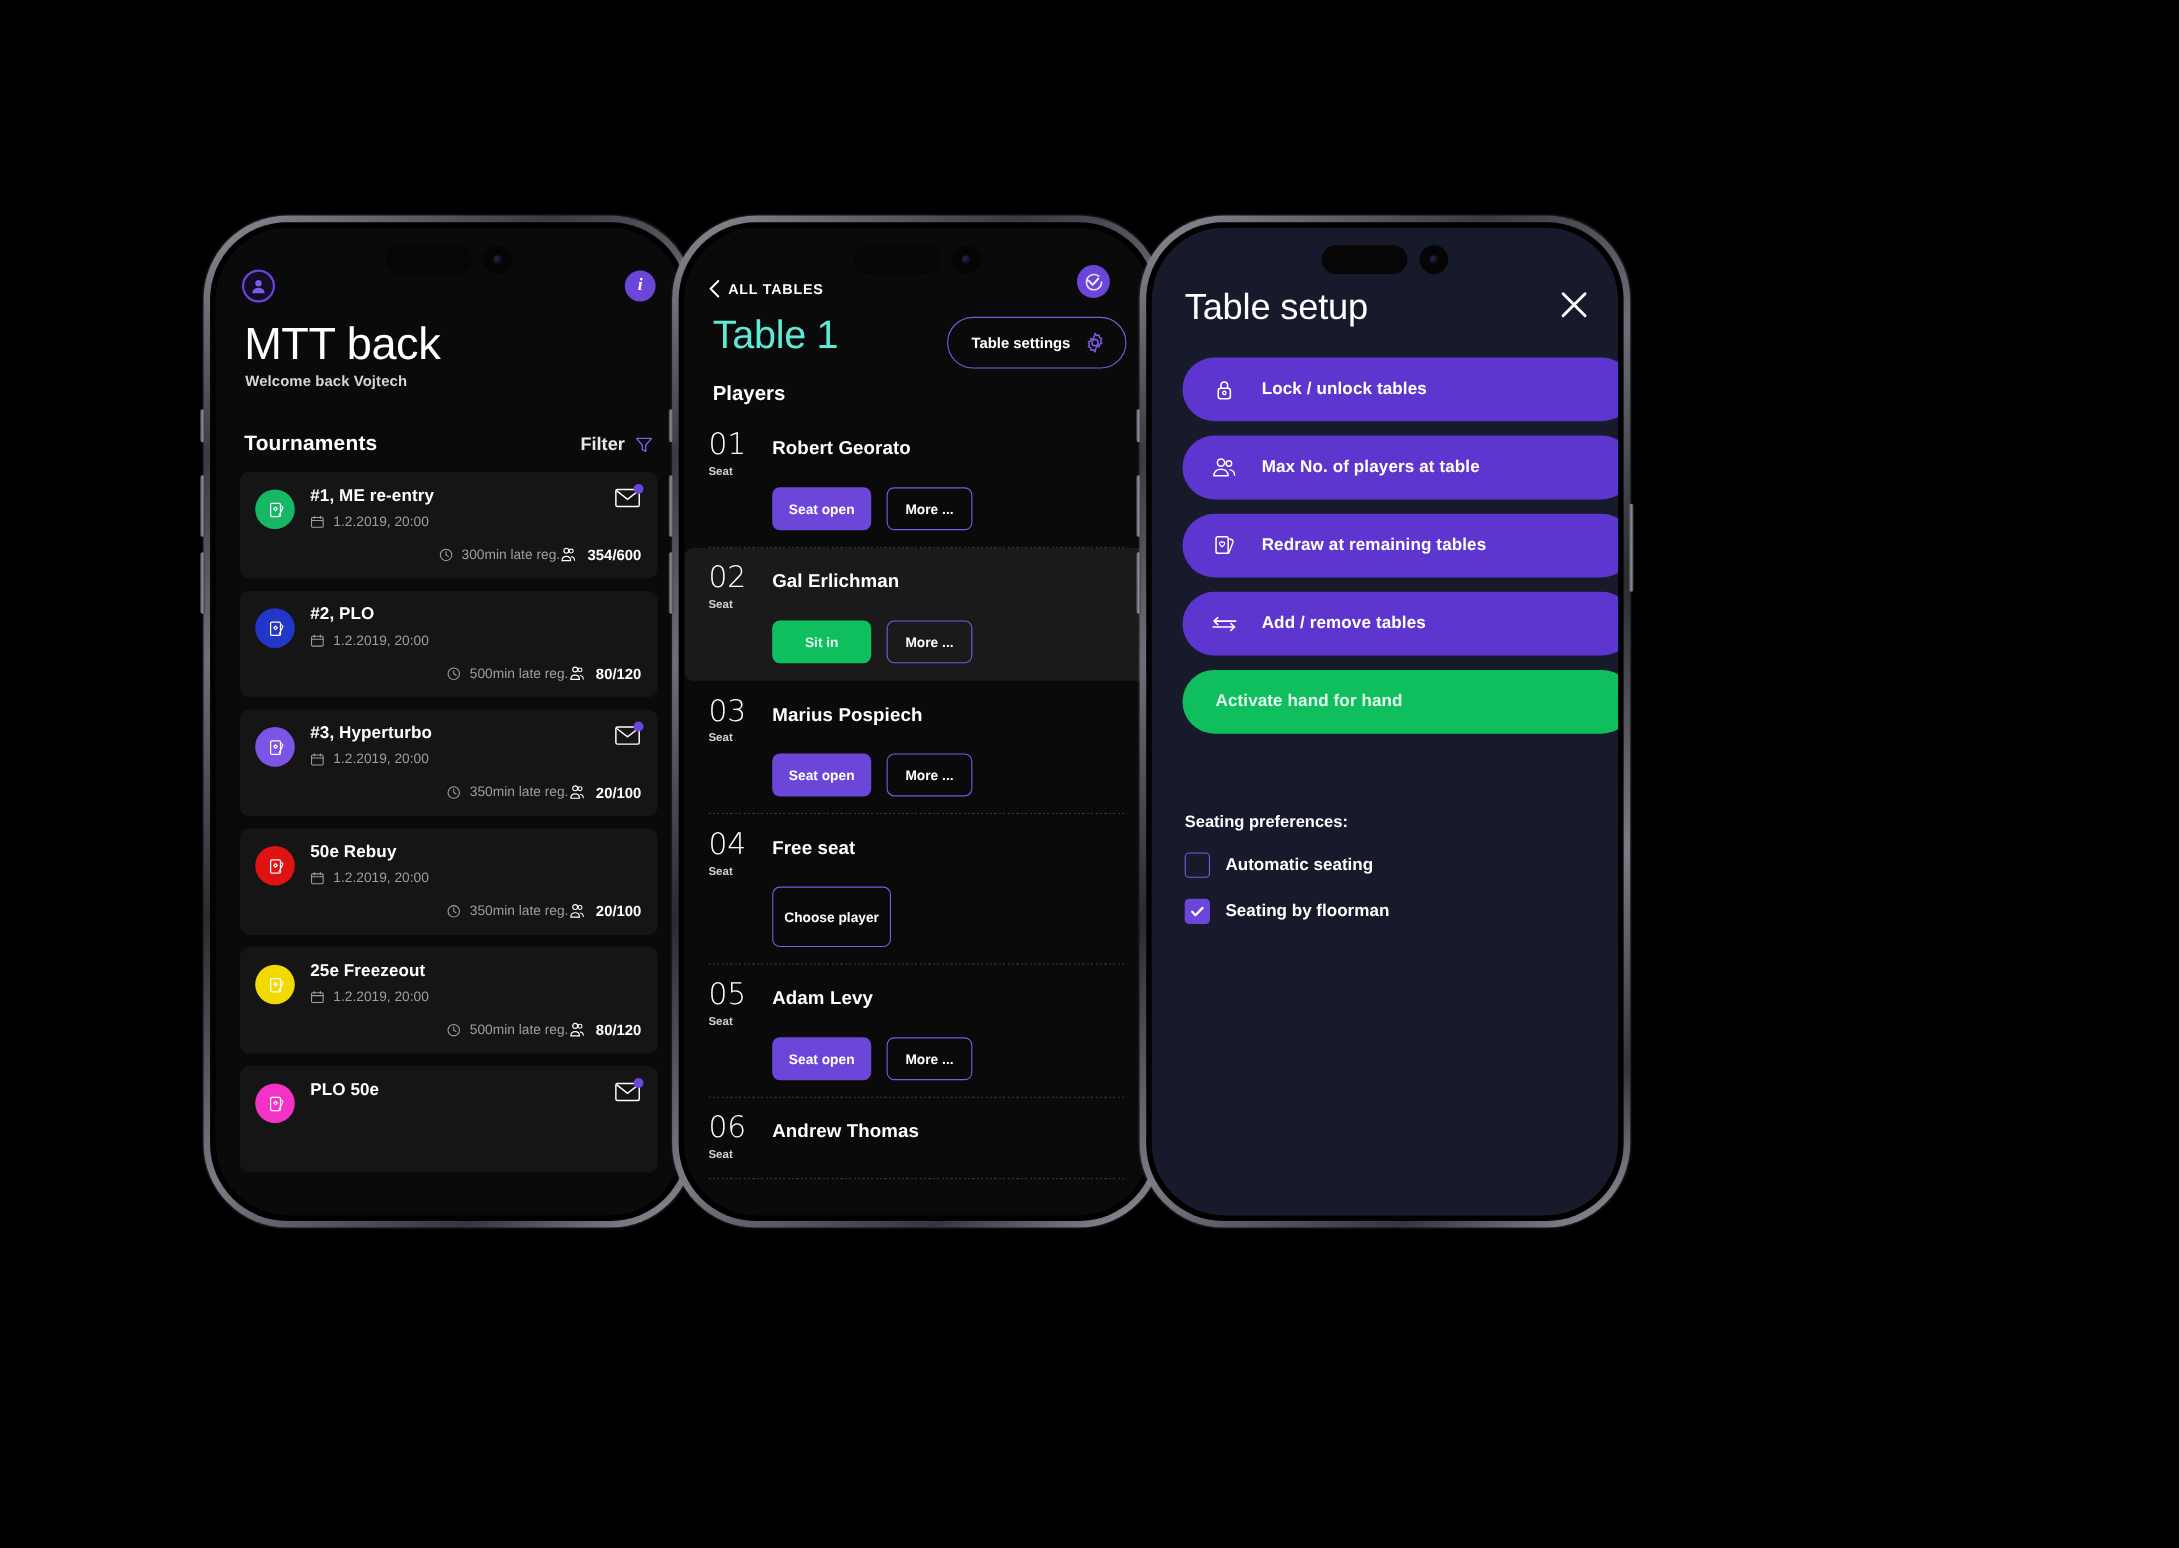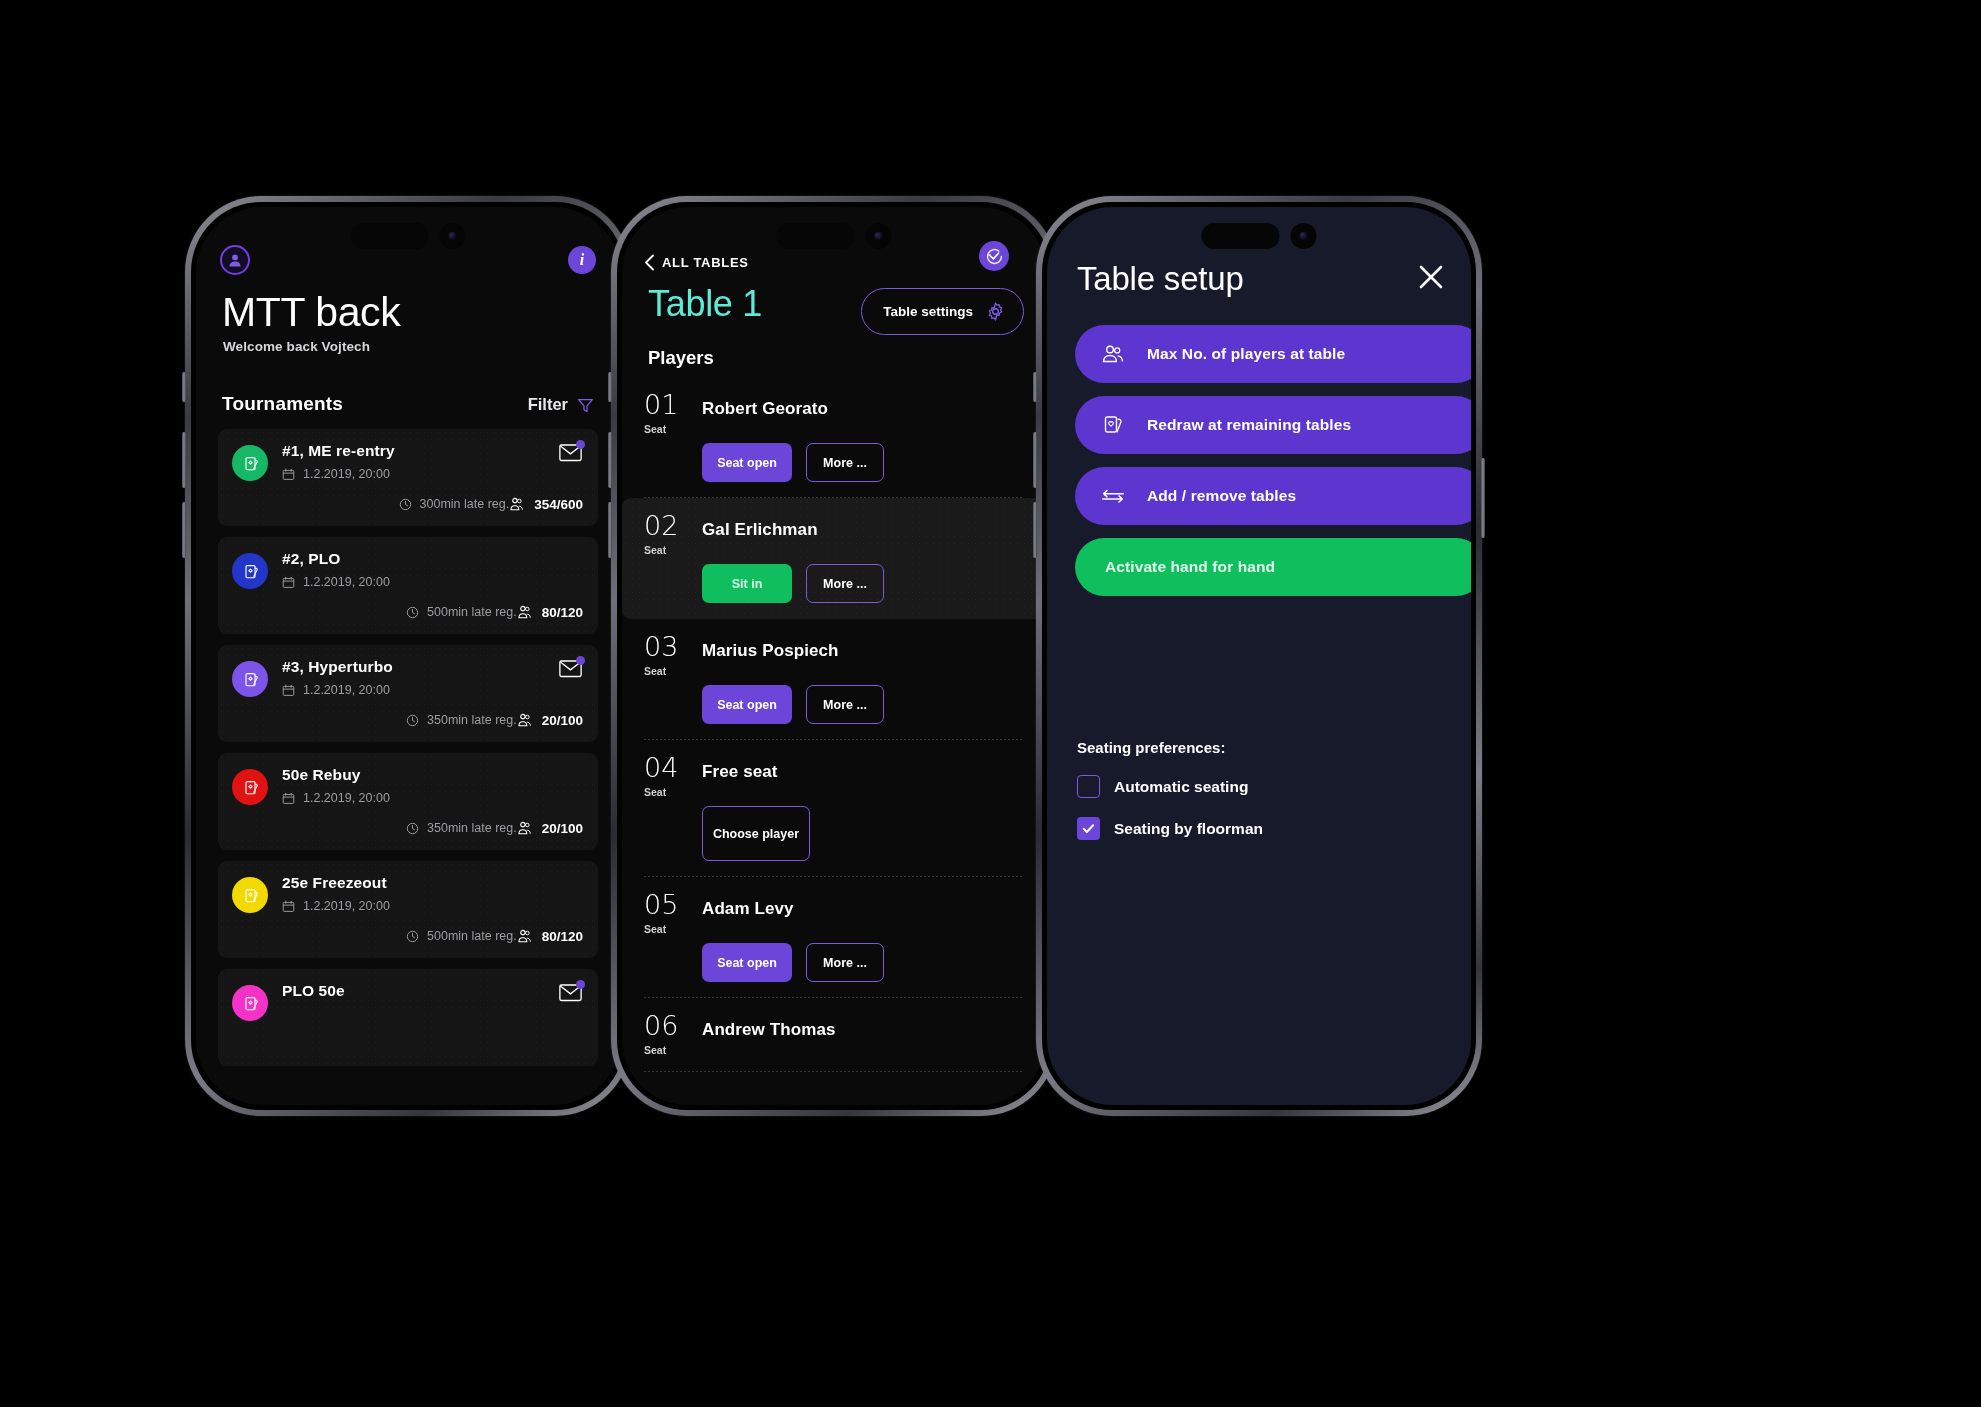--- a/index.html
+++ b/index.html
@@ -68,21 +68,21 @@
     display:flex;align-items:center;justify-content:center;
     color:#fff;font-size:16px;font-weight:bold;font-style:italic;
     font-family:"Liberation Serif",serif;}
   .p1-title{ position:absolute; top:82px; left:26px; color:#fff;
     font-size:41px; font-weight:400; letter-spacing:-.4px; }
   .p1-sub{ position:absolute; top:132px; left:27px; color:#d6d6da;
     font-size:13.5px; font-weight:bold; letter-spacing:.1px; }
   .p1-secrow{ position:absolute; top:186px; left:26px; right:26px;
     display:flex; align-items:center; justify-content:space-between; }
   .p1-sectitle{ color:#ffffff; font-size:19px; font-weight:bold; letter-spacing:.2px; }
-  .p1-filter{ display:flex; align-items:flex-end; gap:9px; color:#e8e8ec;
+  .p1-filter{ display:flex; align-items:center; gap:9px; color:#e8e8ec;
     font-size:16.5px; font-weight:bold;padding-left:25px; }
 
   .p1-list{ position:absolute; top:222px; left:22px; right:22px; bottom:0;
     display:flex; flex-direction:column; gap:11px; }
   .t-card{ position:relative; background:#151515; border-radius:9px;
     padding:13px 15px 13px 14px; min-height:97px;
     background-image:radial-gradient(rgba(255,255,255,.045) .6px, transparent .6px);
     background-size:7px 7px; }
   .t-top{ display:flex; align-items:flex-start; gap:14px; }
   .t-chip{ width:36px;height:36px;border-radius:50%;flex:none;
@@ -612,20 +612,30 @@
         <div class="p3-title">Table setup</div>
         <div class="p3-close">
           <svg width="28" height="28" viewBox="0 0 28 28">
               <path d="M4 4l20 20M24 4L4 24" fill="none" stroke="#fff" stroke-width="2.6" stroke-linecap="round"></path>
             </svg>
         </div>
 
         <div class="p3-menu" id="setup-menu">
             <div class="m-item purple">
               <span class="ico" style="width:28px">
+                <svg width="24" height="24" viewBox="0 0 24 24">
+                  <rect x="6.5" y="11" width="11" height="9.5" rx="2.2" fill="none" stroke="#fff" stroke-width="1.4"></rect>
+                  <path d="M9 11V8.2a3 3 0 0 1 6 0V11" fill="none" stroke="#fff" stroke-width="1.4"></path>
+                  <circle cx="12" cy="15.2" r="1.5" fill="none" stroke="#fff" stroke-width="1.2"></circle>
+                </svg>
+              </span>
+              <span>Lock / unlock tables</span>
+            </div>
+            <div class="m-item purple">
+              <span class="ico" style="width:28px">
                 <svg width="26" height="24" viewBox="0 0 26 24">
                   <circle cx="10" cy="7.5" r="3.3" fill="none" stroke="#fff" stroke-width="1.4"></circle>
                   <circle cx="17.2" cy="8.4" r="2.5" fill="none" stroke="#fff" stroke-width="1.3"></circle>
                   <path d="M3.6 19.5c0-3.8 2.8-6 6.4-6s6.4 2.2 6.4 6z" fill="none" stroke="#fff" stroke-width="1.4"></path>
                   <path d="M17.6 13.9c2.9.3 4.8 2.3 4.8 5.6" fill="none" stroke="#fff" stroke-width="1.3"></path>
                 </svg>
               </span>
               <span>Max No. of players at table</span>
             </div>
             <div class="m-item purple">

